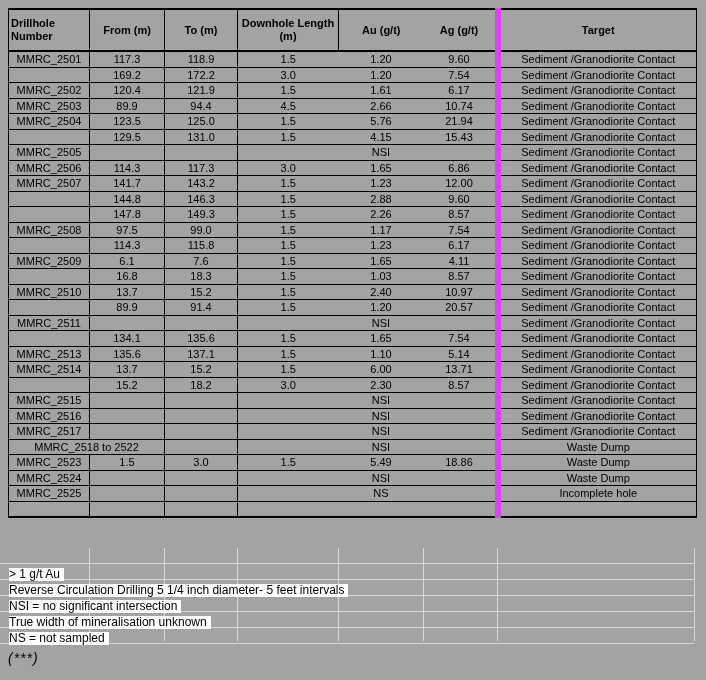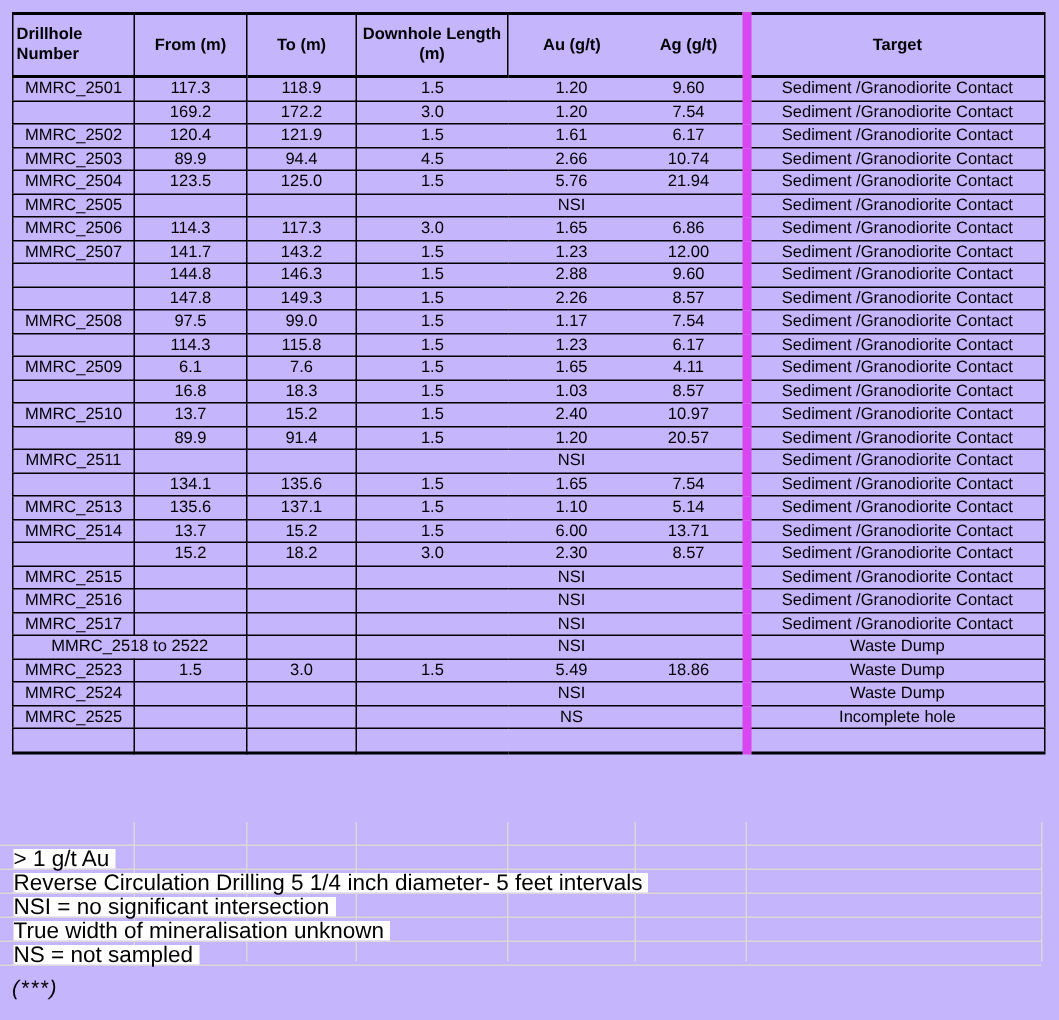--- a/index.html
+++ b/index.html
@@ -1,17 +1,17 @@
 <!DOCTYPE html>
 <html><head>
 <meta charset="utf-8">
 <style>
   html,body{margin:0;padding:0;background:#ffffff;}
   body{width:706px;height:680px;font-family:"Liberation Sans",sans-serif;color:#000;}
-  .sheet{position:relative;width:706px;height:680px;background:#c4b5fd;overflow:hidden;}
+  .sheet{position:relative;width:706px;height:680px;background:#a3a3a3;overflow:hidden;}
 
   
   table.drill{position:absolute;left:8px;top:8px;width:688px;border-collapse:collapse;table-layout:fixed;
     border:1px solid #000;border-top:2px solid #000;border-bottom:2px solid #000;}
   table.drill th{font-size:11px;font-weight:bold;height:40px;padding:0 2px;vertical-align:middle;
     border-bottom:2px solid #000;line-height:13px;}
   table.drill td{font-size:11px;height:14.5px;padding:0 2px;text-align:center;vertical-align:middle;
     border-bottom:1px solid #000;line-height:12px;white-space:nowrap;overflow:visible;}
   th.c-hole,td.c-hole{text-align:left;padding-left:3px;border-right:1px solid #000;}
   th.c-from,td.c-from{border-right:1px solid #000;}
@@ -20,21 +20,21 @@
   td.c-len{border-right:none;}
   th.c-au,td.c-au{border-right:none;}
   th.c-ag,td.c-ag{border-right:6px solid #d946ef;}
   th.c-target{text-align:center;}
   td.c-target{text-align:left;padding-left:3px;}
 
   
   .foot{position:absolute;left:0;top:548px;width:706px;height:94px;}
   .gv{position:absolute;top:0;width:1px;height:93px;background:#d9d9d9;z-index:0;}
   .fn-row{position:relative;width:694px;height:15px;border-bottom:1px solid #d9d9d9;z-index:1;}
-  .fn-row span{position:relative;display:inline-block;background:#fff;font-size:15px;line-height:13px;
+  .fn-row span{position:relative;display:inline-block;background:#fff;font-size:12px;line-height:13px;
     margin-left:9px;margin-top:1px;padding-right:4px;white-space:nowrap;}
   .asterisk{position:absolute;left:8px;top:650px;font-size:14px;font-style:italic;letter-spacing:1px;}
 </style>
 </head>
 <body>
 
 <div class="sheet">
 
   <table class="drill">
     <colgroup>
@@ -97,20 +97,29 @@
         <tr>
           <td class="c-hole">MMRC_2504</td>
           <td class="c-from">123.5</td>
           <td class="c-to">125.0</td>
           <td class="c-len">1.5</td>
           <td class="c-au">5.76</td>
           <td class="c-ag">21.94</td>
           <td class="c-target">Sediment /Granodiorite Contact</td>
         </tr>
         <tr>
+          <td class="c-hole"></td>
+          <td class="c-from">129.5</td>
+          <td class="c-to">131.0</td>
+          <td class="c-len">1.5</td>
+          <td class="c-au">4.15</td>
+          <td class="c-ag">15.43</td>
+          <td class="c-target">Sediment /Granodiorite Contact</td>
+        </tr>
+        <tr>
           <td class="c-hole">MMRC_2505</td>
           <td class="c-from"></td>
           <td class="c-to"></td>
           <td class="c-len"></td>
           <td class="c-au">NSI</td>
           <td class="c-ag"></td>
           <td class="c-target">Sediment /Granodiorite Contact</td>
         </tr>
         <tr>
           <td class="c-hole">MMRC_2506</td>

